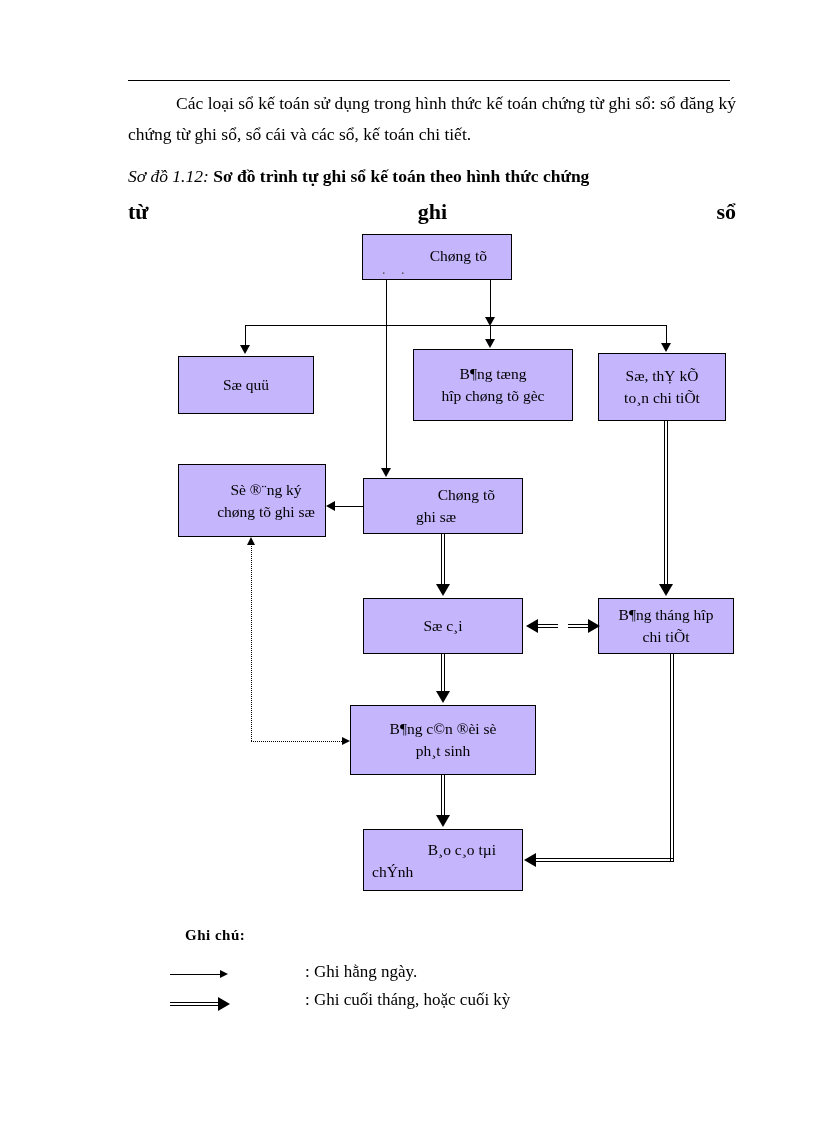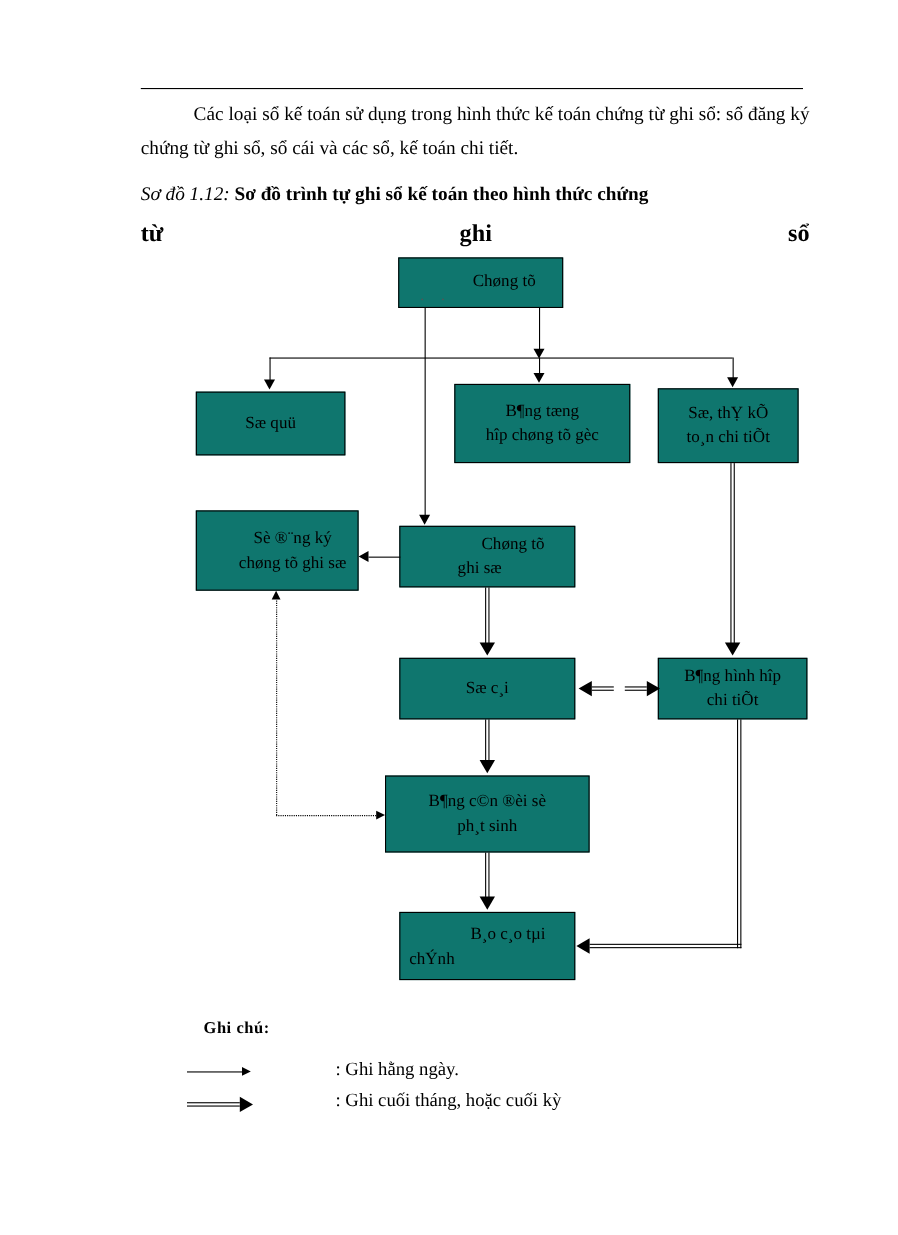--- a/index.html
+++ b/index.html
@@ -15,21 +15,21 @@
   .para .indent{display:inline-block;width:48px;}
   .cap{position:absolute;left:128px;top:160px;width:608px;
        font-size:17.5px;line-height:32px;}
   .cap .it{font-style:italic;}
   .cap .bd{font-weight:bold;}
   .capline2{position:absolute;left:128px;top:199px;width:608px;
        font-size:22px;font-weight:bold;display:flex;justify-content:space-between;}
 
   
   .diagram{position:absolute;left:0;top:0;width:816px;height:1123px;}
-  .box{position:absolute;border:1.3px solid #000;background:#0f766e;
+  .box{position:absolute;border:1.3px solid #000;background:#c4b5fd;
        box-sizing:border-box;font-size:15.5px;line-height:22px;}
   .box .ln{display:block;white-space:nowrap;}
   .c{text-align:center;}
 
   .ctr{display:flex;align-items:center;justify-content:center;
        flex-direction:column;height:100%;}
 
   
   .vl{position:absolute;width:0;border-left:1.2px solid #000;}
   .hl{position:absolute;height:0;border-top:1.2px solid #000;}
@@ -130,21 +130,21 @@
     </div>
 
     <div class="box" style="left:363px;top:598px;width:160px;height:56px;">
       <div class="ctr">
         <span class="ln">Sæ c¸i</span>
       </div>
     </div>
 
     <div class="box" style="left:598px;top:598px;width:136px;height:56px;">
       <div class="ctr">
-        <span class="ln c">B¶ng hình hîp</span>
+        <span class="ln c">B¶ng tháng hîp</span>
         <span class="ln c">chi tiÕt</span>
       </div>
     </div>
 
     <div class="box" style="left:350px;top:705px;width:186px;height:70px;">
       <div class="ctr">
         <span class="ln c">B¶ng c©n ®èi sè</span>
         <span class="ln c">ph¸t sinh</span>
       </div>
     </div>

